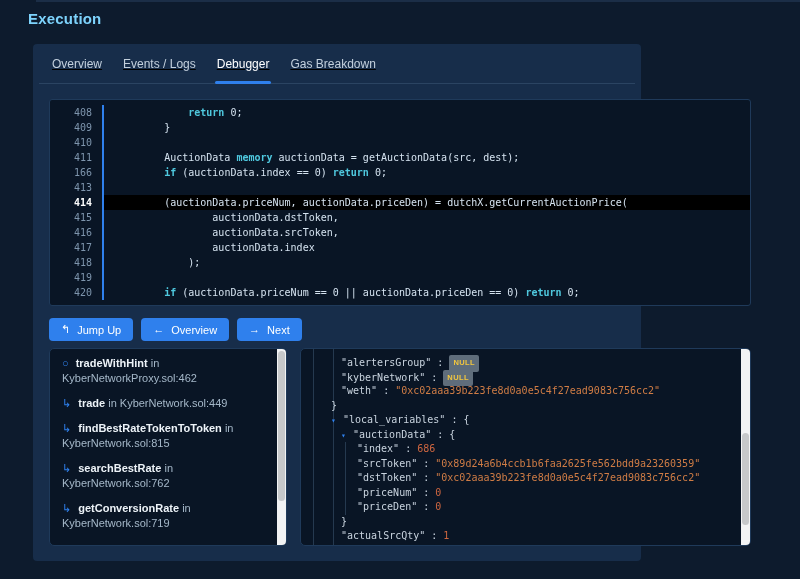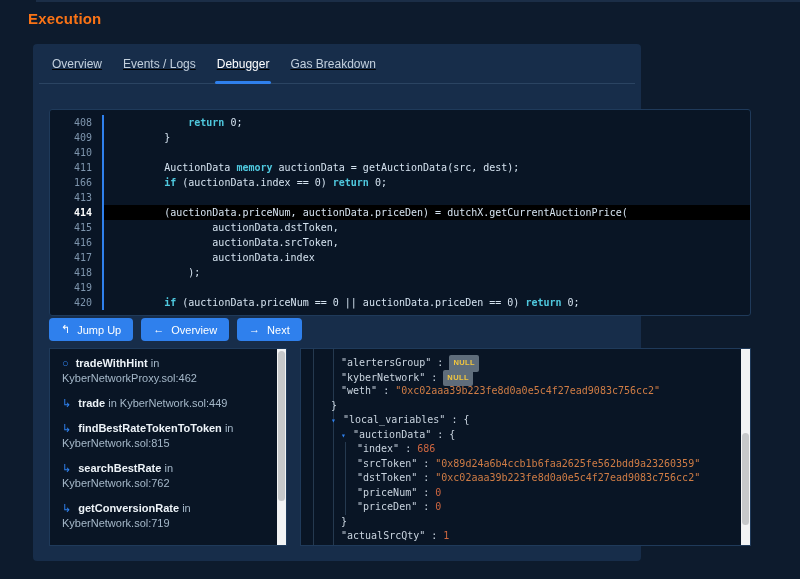--- a/index.html
+++ b/index.html
@@ -5,21 +5,21 @@
   html,body{margin:0;padding:0;}
   body{
     width:800px;height:579px;position:relative;overflow:hidden;
     background:#0d1b2d;
     font-family:"Liberation Sans", sans-serif;
     -webkit-font-smoothing:antialiased;
   }
   .top-strip{position:absolute;left:36px;top:0;width:764px;height:2px;background:#1b2e47;}
   .page-title{
     position:absolute;left:28px;top:10px;margin:0;
-    font-size:15px;font-weight:700;color:#f97316;letter-spacing:.2px;
+    font-size:15px;font-weight:700;color:#7dd3fc;letter-spacing:.2px;
   }
   .card{
     position:absolute;left:33px;top:44px;width:608px;height:517px;
     background:#172d4a;border-radius:4px;text-decoration:underline;
   }
   
   .tab-bar{
     margin:0 6px;height:39px;display:flex;align-items:center;gap:21px;
     padding:0 13px;border-bottom:1px solid #2b4462;
   }
@@ -27,21 +27,21 @@
     position:relative;font-size:12px;color:#c3d0dd;cursor:pointer;
     height:39px;display:flex;align-items:center;white-space:nowrap;
   }
   .tab.active{color:#ffffff;}
   .tab.active::after{
     content:"";position:absolute;left:-2px;right:-2px;bottom:-1px;height:3px;
     background:var(--accent);border-radius:2px;
   }
   
   .code-panel{
-    position:absolute;left:16px;top:65px;width:702px;height:207px;
+    position:absolute;left:16px;top:55px;width:702px;height:207px;
     background:#091525;border:1px solid #1f3a5a;border-radius:3px;
     box-sizing:border-box;padding:5px 0;
     font-family:"DejaVu Sans Mono", monospace;font-size:10px;line-height:15px;
     overflow:hidden;
   }
   .code-line{display:flex;height:15px;white-space:pre;}
   .ln{flex:none;width:42px;text-align:right;padding-right:10px;color:#7e95ad;}
   .ct{flex:1;border-left:2px solid var(--accent);padding-left:12px;color:#d5e3f0;}
   .kw{color:var(--keyword);font-weight:bold;}
   .code-line.hl .ct{background:#000000;}
@@ -50,21 +50,21 @@
   .controls{position:absolute;left:16px;top:274px;display:flex;gap:8px;}
   .btn{
     background:var(--accent);color:#fff;border:none;border-radius:4px;
     height:23px;padding:0 12px;display:flex;align-items:center;gap:7px;
     font-family:"Liberation Sans", sans-serif;font-size:11px;cursor:pointer;
   }
   .btn .ic{font-size:11px;line-height:1;}
   
   .bottom{position:absolute;left:16px;top:304px;width:702px;height:198px;display:flex;gap:13px;}
   .data-panel{
-    position:relative;background:#091525;border:1px solid #1f3a5a;border-radius:0;
+    position:relative;background:#091525;border:1px solid #1f3a5a;border-radius:5px;
     box-sizing:border-box;overflow:hidden;
   }
   .stack-panel{width:238px;flex:none;}
   .json-panel{flex:1;}
   
   .stack-items{
     padding:7px 16px 0 12px;font-size:11px;line-height:15px;color:#a5b8c9;
   }
   .stack-item{margin-bottom:10px;cursor:pointer;}
   .stack-item .sic{color:var(--accent);margin-right:7px;font-size:11px;}

